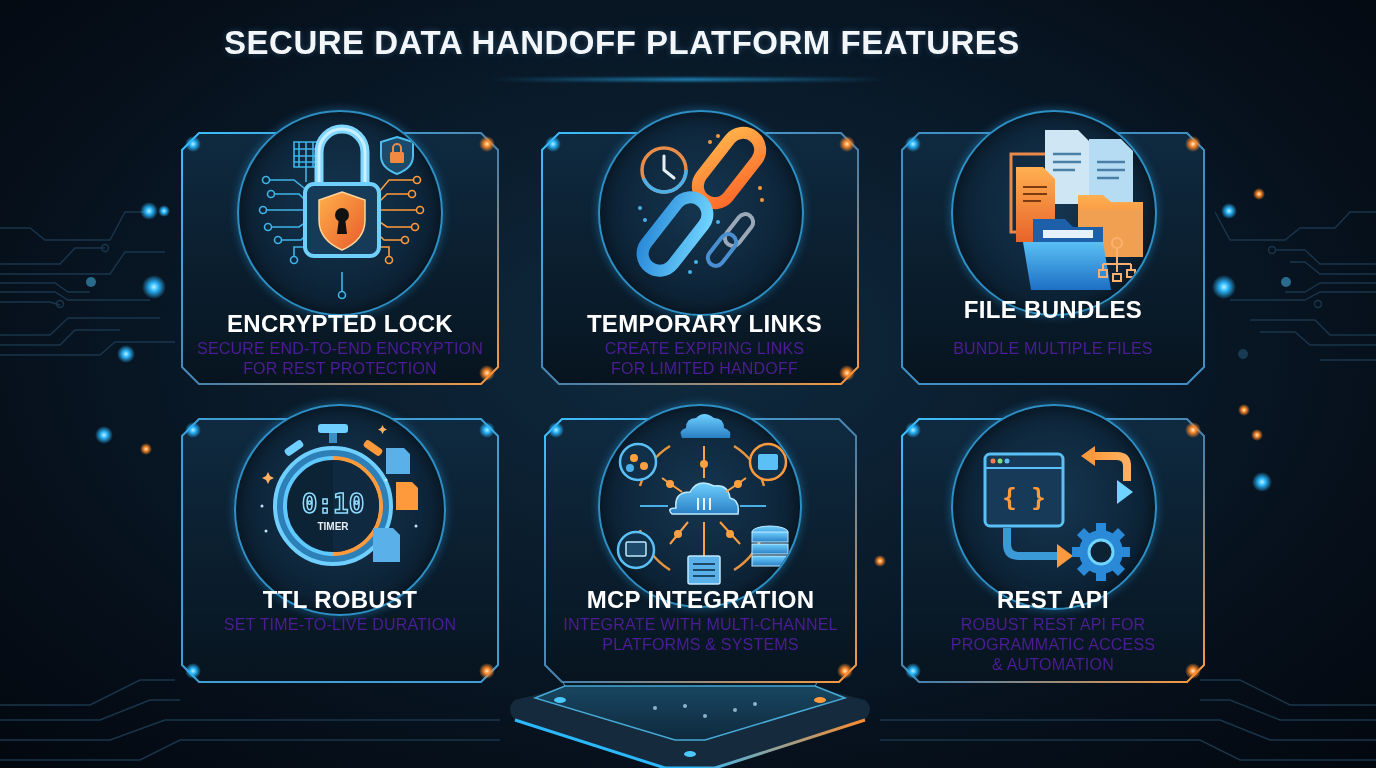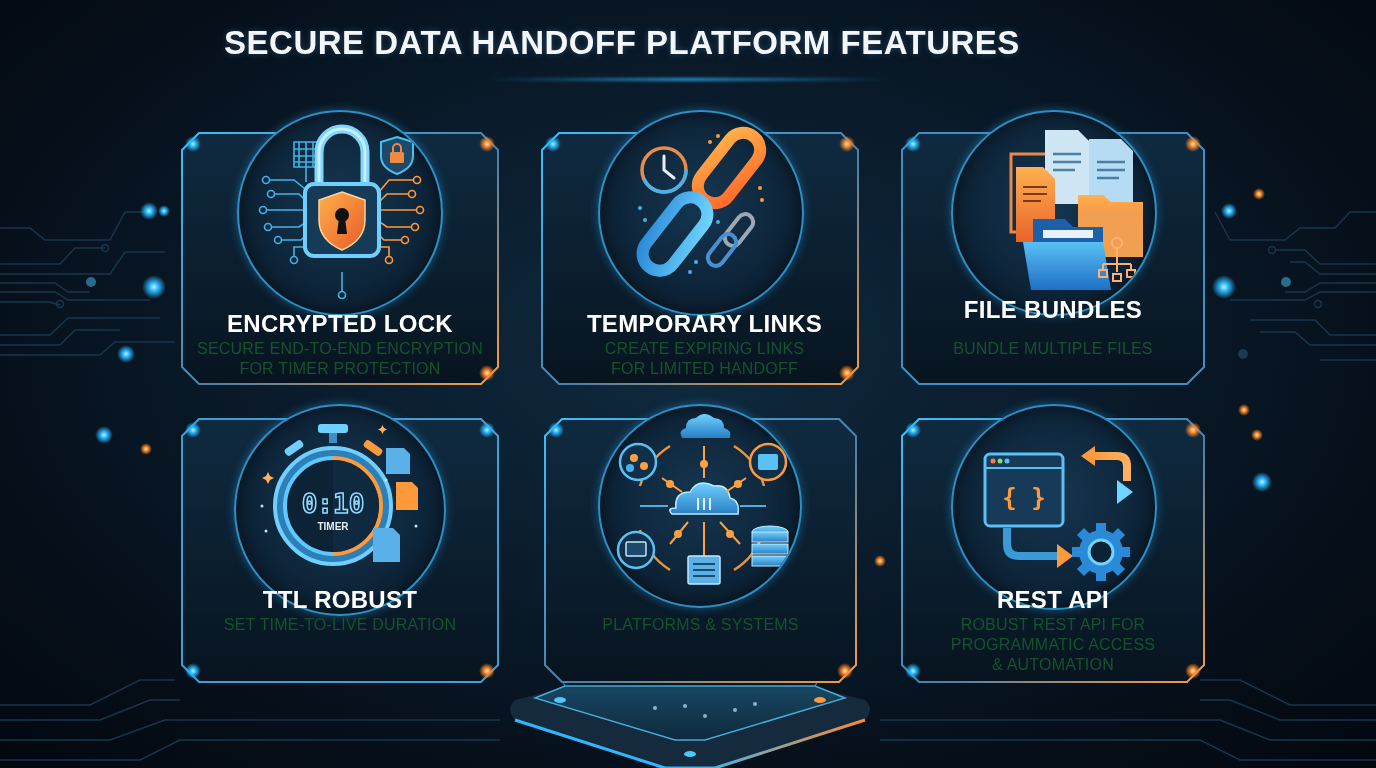--- a/index.html
+++ b/index.html
@@ -32,21 +32,21 @@
     box-shadow: 0 0 10px rgba(45,160,230,0.45), inset 0 0 18px rgba(0,0,0,0.6);
     overflow: hidden;
   }
   .card .circle svg { position: absolute; left: 0; top: 0; }
   .card .heading {
     position: absolute; left: 0; width: 100%; text-align: center;
     font-size: 24px; font-weight: 700; color: #ffffff; letter-spacing: 0.3px;
   }
   .card .desc {
     position: absolute; left: 0; width: 100%; text-align: center;
-    font-size: 16px; line-height: 20px; color: #14532d; letter-spacing: 0.2px;
+    font-size: 16px; line-height: 20px; color: #4c1d95; letter-spacing: 0.2px;
   }
   .platform { position: absolute; left: 495px; top: 660px; z-index: 1; }
 </style>
 </head>
 <body>
 
 <svg class="bg-svg" viewBox="0 0 1376 768">
   <defs>
     <radialGradient id="dotB">
         <stop offset="0" stop-color="#bff0ff"></stop>
@@ -179,21 +179,21 @@
       <circle cx="103" cy="103" r="7" fill="#111"></circle>
       <path d="M100 106 L98 122 L108 122 L106 106 Z" fill="#111"></path>
       <path d="M158 25 L174 30 L174 44 Q174 56 158 62 Q142 56 142 44 L142 30 Z" fill="#1b4a6a" stroke="#4cbfef" stroke-width="2"></path>
       <rect x="151" y="40" width="14" height="11" rx="1.5" fill="#f08a40"></rect>
       <path d="M154 40 L154 36 A4 4 0 0 1 162 36 L162 40" stroke="#f08a40" stroke-width="2" fill="none"></path>
     </svg>
   </div>
   <div class="heading" style="top:178px;">ENCRYPTED LOCK</div>
   <div class="desc" style="top:207px;">
     <div>SECURE END-TO-END ENCRYPTION</div>
-    <div>FOR TIMER PROTECTION</div>
+    <div>FOR REST PROTECTION</div>
   </div>
 </div>
 
 <div class="card" style="left:541px; top:132px; width:327px; height:253px;">
   <svg class="frame" width="318" height="253">
     <path d="M18 1 L300 1 L317 18 L317 235 L300 252 L18 252 L1 235 L1 18 Z" fill="url(#cb)" stroke="url(#fr1)" stroke-width="2"></path>
     <circle cx="12" cy="12" r="8" fill="url(#dotB)"></circle>
     <circle cx="306" cy="12" r="8" fill="url(#dotO)"></circle>
     <circle cx="306" cy="241" r="8" fill="url(#dotO)"></circle>
   </svg>
@@ -403,21 +403,23 @@
           <rect x="152" y="150" width="36" height="10"></rect>
         </g>
       <rect x="88" y="150" width="32" height="28" rx="2" fill="#5ab0e8" stroke="#bfeaff" stroke-width="1.5"></rect>
       <g stroke="#1d4a6a" stroke-width="2">
           <line x1="93" y1="158" x2="115" y2="158"></line>
           <line x1="93" y1="164" x2="115" y2="164"></line>
           <line x1="93" y1="170" x2="115" y2="170"></line>
         </g>
     </svg>
   </div>
+  <div class="heading" style="top:168px;">MCP INTEGRATION</div>
   <div class="desc" style="top:197px;">
+    <div>INTEGRATE WITH MULTI-CHANNEL</div>
     <div>PLATFORMS &amp; SYSTEMS</div>
   </div>
 </div>
 
 <div class="card" style="left:901px; top:418px; width:304px; height:265px;">
   <svg class="frame" width="304" height="265">
     <path d="M18 1 L286 1 L303 18 L303 247 L286 264 L18 264 L1 247 L1 18 Z" fill="url(#cb)" stroke="url(#fr1)" stroke-width="2"></path>
     <circle cx="12" cy="12" r="8" fill="url(#dotB)"></circle>
     <circle cx="292" cy="12" r="8" fill="url(#dotO)"></circle>
     <circle cx="12" cy="253" r="8" fill="url(#dotB)"></circle>

